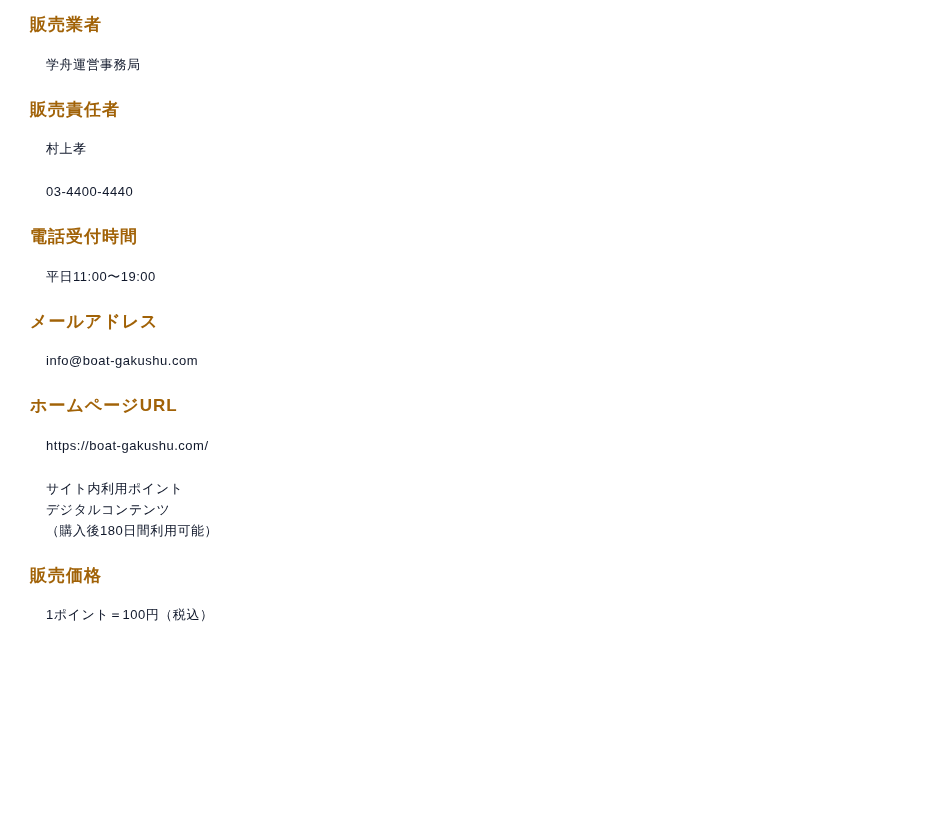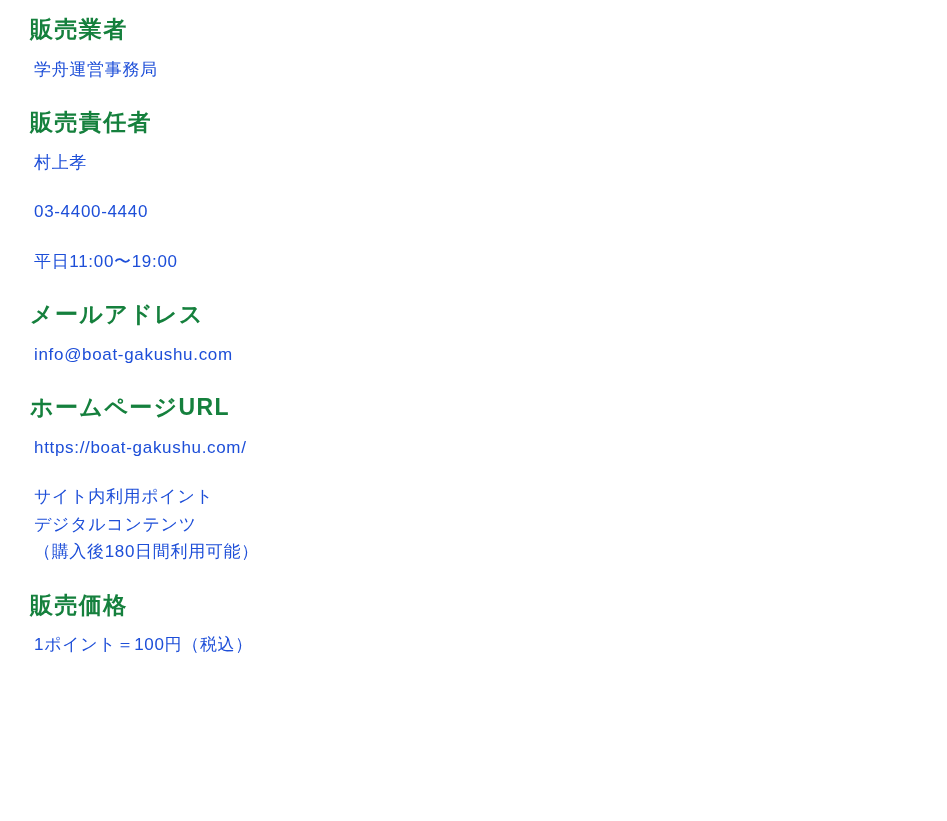--- a/index.html
+++ b/index.html
@@ -19,34 +19,34 @@
     padding: 12px 30px 0 30px;
     box-sizing: border-box;
   }
   .section {
     margin: 0 0 22px 0;
   }
   .section:last-child {
     margin-bottom: 0;
   }
   .section-title {
-    font-size: 23px;
+    font-size: 17px;
     font-weight: bold;
     letter-spacing: 0.06em;
     line-height: 1.5;
-    color: #15803d;
+    color: #a16207;
     margin: 0 0 9px 0;
   }
   .section-body {
-    font-size: 17px;
+    font-size: 13px;
     font-weight: normal;
     letter-spacing: 0.04em;
     line-height: 1.62;
-    color: #1d4ed8;
-    margin: 4px;
+    color: #0f172a;
+    margin: 16px;
   }
   .section-body .line {
     display: block;
     white-space: pre;
   }
 </style>
 </head>
 <body>
 
 <div class="page">
@@ -66,20 +66,21 @@
   </div>
 
 
   <div class="section">
     <div class="section-body">
       <span class="line">03-4400-4440</span>
     </div>
   </div>
 
   <div class="section">
+    <h2 class="section-title">電話受付時間</h2>
     <div class="section-body">
       <span class="line">平日11:00〜19:00</span>
     </div>
   </div>
 
   <div class="section">
     <h2 class="section-title">メールアドレス</h2>
     <div class="section-body">
       <span class="line">info@boat-gakushu.com</span>
     </div>

